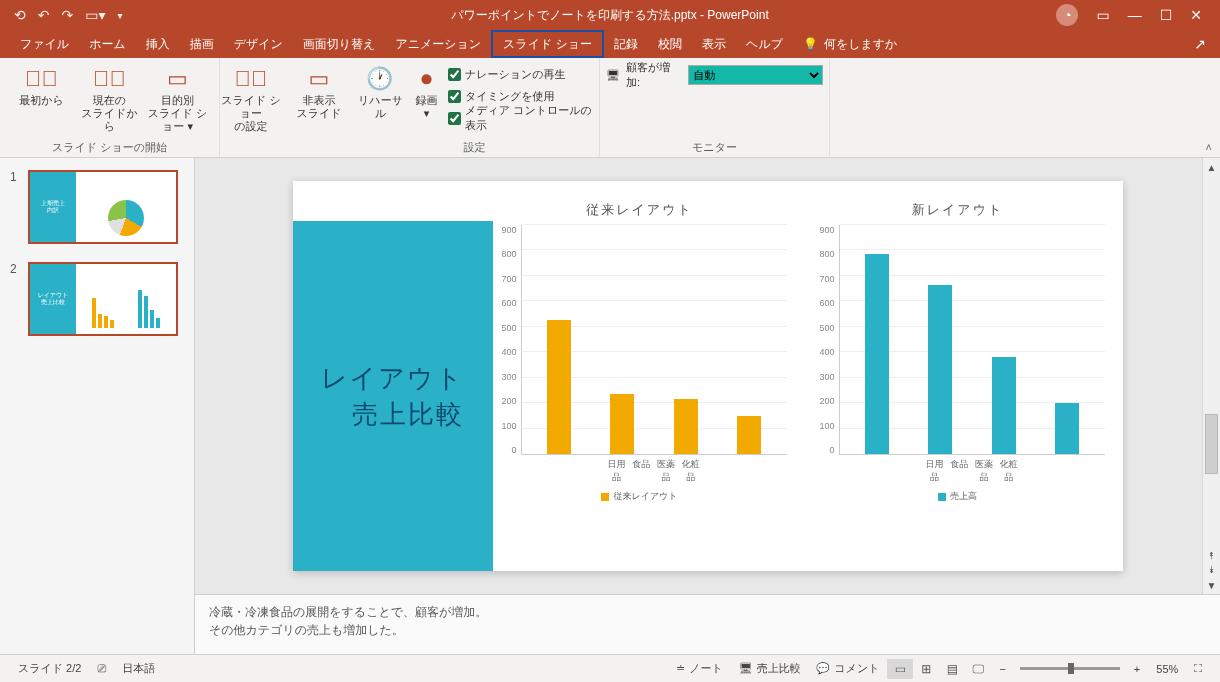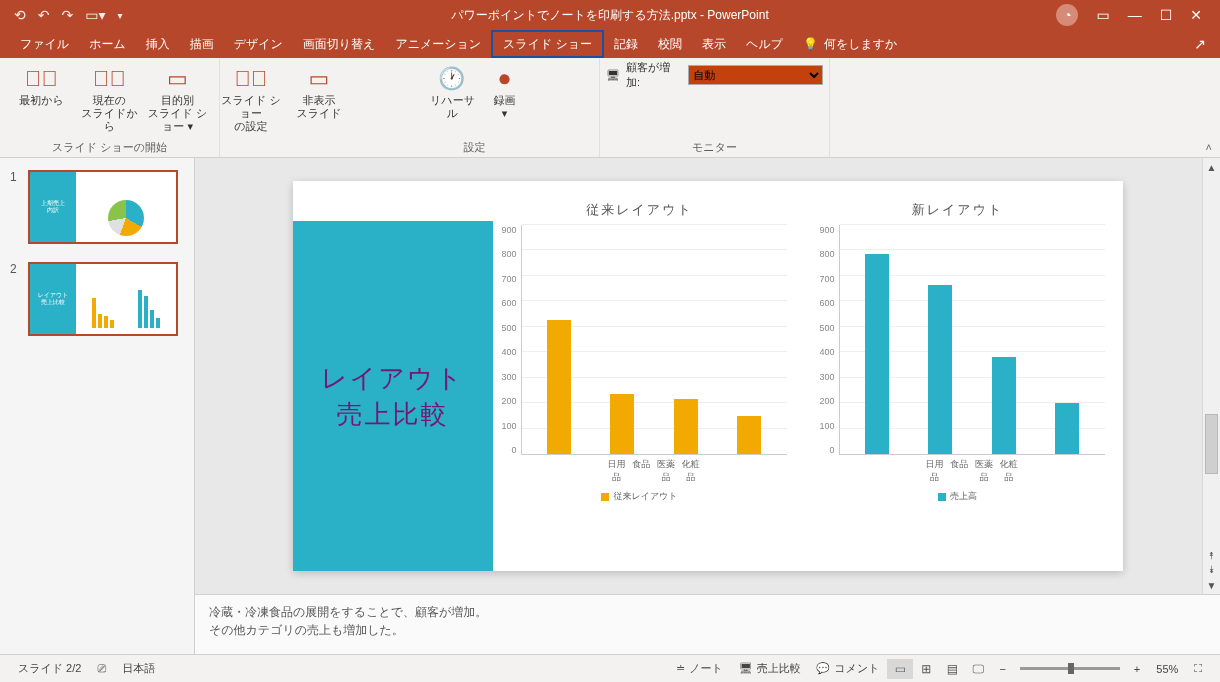--- a/index.html
+++ b/index.html
@@ -24,21 +24,21 @@
   
   .ribbon { height: 100px; background: #f3f2f1; border-bottom: 1px solid #d0d0d0; display: flex; position: relative; }
   .group { border-right: 1px solid #e0e0e0; display: flex; flex-direction: column; align-items: center; position: relative; padding: 4px 6px 0 6px; }
   .group-body { display: flex; gap: 4px; flex: 1; align-items: flex-start; }
   .group-label { font-size: 11px; color: #5c5c5c; text-align: center; padding-bottom: 2px; }
   .big-btn { width: 64px; display: flex; flex-direction: column; align-items: center; gap: 2px; padding-top: 4px; font-size: 11px; text-align: center; line-height: 1.2; }
   .big-btn .ico { width: 32px; height: 26px; display: flex; align-items: center; justify-content: center; font-size: 22px; color: #b7472a; }
   .chk-row { display: flex; align-items: center; gap: 4px; font-size: 11px; height: 20px; }
   .chk-row input { width: 13px; height: 13px; accent-color: #217346; }
   .monitor-row { display: flex; align-items: center; gap: 6px; font-size: 11px; height: 22px; }
-  .monitor-row select { width: 140px; height: 20px; border: 1px solid #aaa; font-size: 11px; background: #c2410c; }
+  .monitor-row select { width: 140px; height: 20px; border: 1px solid #aaa; font-size: 11px; background: #14b8a6; }
   .highlight-box { border: 2px solid #1b4fa3; padding: 2px 6px; }
   .collapse-caret { position: absolute; right: 8px; bottom: 4px; font-size: 11px; color: #666; }
 
   
   .main { position: absolute; top: 158px; bottom: 28px; left: 0; right: 0; display: flex; }
   .thumb-panel { width: 195px; background: #f5f5f5; border-right: 1px solid #d0d0d0; padding-top: 8px; overflow: hidden; }
   .thumb-row { display: flex; align-items: flex-start; gap: 6px; padding: 4px 8px 14px 10px; }
   .thumb-num { width: 12px; font-size: 12px; color: #555; }
   .thumb { width: 150px; height: 74px; background: #fff; border: 2px solid #b7472a; display: flex; overflow: hidden; }
   .thumb .left-block { width: 46px; background: #2ab0c7; display: flex; align-items: center; justify-content: center; color: #fff; font-size: 6px; text-align: center; line-height: 1.2; }
@@ -49,21 +49,21 @@
 
   .slide-area { flex: 1; background: #e8e8e8; display: flex; flex-direction: column; position: relative; }
   .slide-canvas { flex: 1; display: flex; align-items: center; justify-content: center; position: relative; }
   .scrollbar-v { position: absolute; right: 0; top: 0; bottom: 0; width: 18px; background: #f0f0f0; border-left: 1px solid #d8d8d8; }
   .scrollbar-v .arrow { height: 18px; display: flex; align-items: center; justify-content: center; font-size: 10px; color: #555; }
   .scrollbar-v .track { position: absolute; top: 18px; bottom: 54px; left: 2px; right: 2px; }
   .scrollbar-v .thumb-sb { position: absolute; right: 2px; left: 2px; height: 60px; bottom: 120px; background: #cfcfcf; border: 1px solid #b8b8b8; }
   .nav-btns { position: absolute; bottom: 18px; left: 0; right: 0; display: flex; flex-direction: column; align-items: center; gap: 2px; font-size: 10px; color: #555; }
 
   .slide { width: 830px; height: 390px; background: #fff; box-shadow: 0 2px 8px rgba(0,0,0,0.2); display: flex; }
-  .slide .title-block { width: 200px; background: #2ab0c7; display: flex; align-items: center; justify-content: center; color: #701a75; font-size: 26px; text-align: center; line-height: 1.4; letter-spacing: 2px; margin-top: 40px; }
+  .slide .title-block { width: 200px; background: #2ab0c7; display: flex; align-items: center; justify-content: center; color: #0c4a6e; font-size: 26px; text-align: right; line-height: 1.4; letter-spacing: 2px; margin-top: 40px; }
   .chart-wrap { flex: 1; display: flex; padding: 10px 10px 10px 0; gap: 16px; }
   .chart { flex: 1; display: flex; flex-direction: column; align-items: center; padding: 10px 8px 4px 0; }
   .chart-title { font-size: 13px; color: #555; margin-bottom: 6px; letter-spacing: 2px; }
   .chart-body { display: flex; height: 230px; width: 100%; }
   .y-axis { width: 28px; display: flex; flex-direction: column; justify-content: space-between; font-size: 9px; color: #888; text-align: right; padding-right: 4px; }
   .plot { flex: 1; border-left: 1px solid #ccc; border-bottom: 1px solid #ccc; position: relative; display: flex; align-items: flex-end; justify-content: space-around; padding: 0 6px; }
   .grid-line { position: absolute; left: 0; right: 0; border-top: 1px solid #eee; }
   .bar { width: 24px; position: relative; }
   .bar.orange { background: #f2a900; }
   .bar.cyan { background: #2ab0c7; }
@@ -159,20 +159,34 @@
 
   <div class="group" style="width:250px">
     <div class="group-body">
       <div class="big-btn" style="width:56px">
         <div class="ico">🕐</div>
         <div>リハーサル</div>
       </div>
       <div class="big-btn" style="width:40px">
         <div class="ico">⏺</div>
         <div><span>録画</span><br><span>▾</span></div>
+      </div>
+      <div style="display:flex;flex-direction:column;gap:2px;padding-top:2px">
+        <label class="chk-row">
+            <input type="checkbox" checked="" style="">
+            <span>ナレーションの再生</span>
+          </label>
+        <label class="chk-row">
+            <input type="checkbox" checked="" style="">
+            <span>タイミングを使用</span>
+          </label>
+        <label class="chk-row">
+            <input type="checkbox" checked="" style="">
+            <span>メディア コントロールの表示</span>
+          </label>
       </div>
     </div>
     <div class="group-label">設定</div>
   </div>
 
   <div class="group" style="width:230px">
     <div class="group-body" style="flex-direction:column;align-items:flex-start;gap:6px;padding-top:2px">
       <div class="monitor-row">
         <span>🖥</span>
         <span>顧客が増加:</span>

